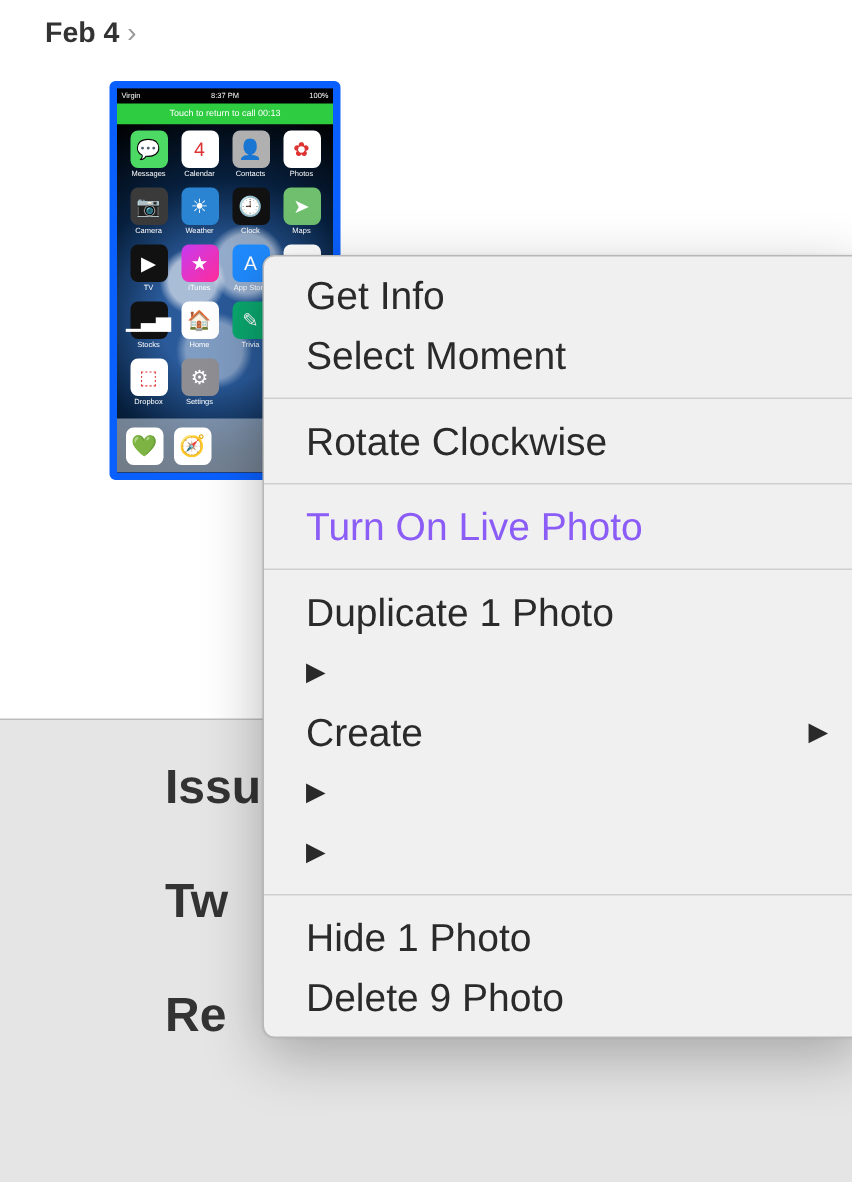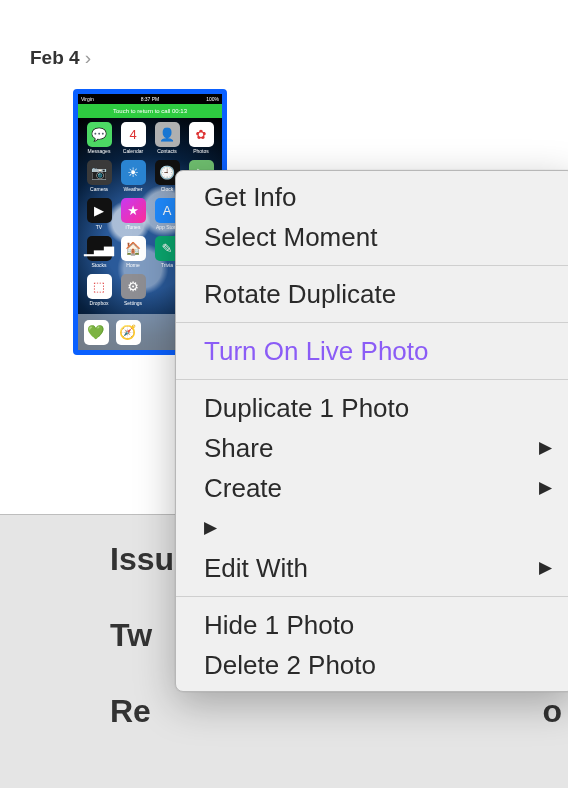--- a/index.html
+++ b/index.html
@@ -18,21 +18,20 @@
     border-bottom: 1px solid #bdbdbd;
   }
   .date-header {
     display: flex;
     align-items: center;
     gap: 5px;
     padding: 12px 0 0 30px;
     font-size: 19px;
     font-weight: 700;
     color: #333;
-    margin-top: 35px;
   }
   .date-header .chevron {
     color: #9a9a9a;
     font-weight: 400;
   }
 
   
   .thumb-wrapper {
     margin: 20px 0 0 73px;
     width: 154px;
@@ -253,45 +252,43 @@
 
 <div class="context-menu" id="context-menu">
     <div class="menu-item">
       <span>Get Info</span>
     </div>
     <div class="menu-item">
       <span>Select Moment</span>
     </div>
     <div class="menu-sep"></div>
     <div class="menu-item">
-      <span>Rotate Duplicate</span>
+      <span>Rotate Clockwise</span>
     </div>
     <div class="menu-sep"></div>
     <div class="menu-item disabled">
       <span>Turn On Live Photo</span>
     </div>
     <div class="menu-sep"></div>
     <div class="menu-item">
       <span>Duplicate 1 Photo</span>
     </div>
     <div class="menu-item">
-      <span>Share</span>
       <span class="submenu-arrow">▶</span>
     </div>
     <div class="menu-item">
       <span>Create</span>
       <span class="submenu-arrow">▶</span>
     </div>
     <div class="menu-item">
       <span class="submenu-arrow">▶</span>
     </div>
     <div class="menu-item">
-      <span>Edit With</span>
       <span class="submenu-arrow">▶</span>
     </div>
     <div class="menu-sep"></div>
     <div class="menu-item">
       <span>Hide 1 Photo</span>
     </div>
     <div class="menu-item">
-      <span>Delete 2 Photo</span>
+      <span>Delete 9 Photo</span>
     </div>
   </div>
 
 </body></html>

